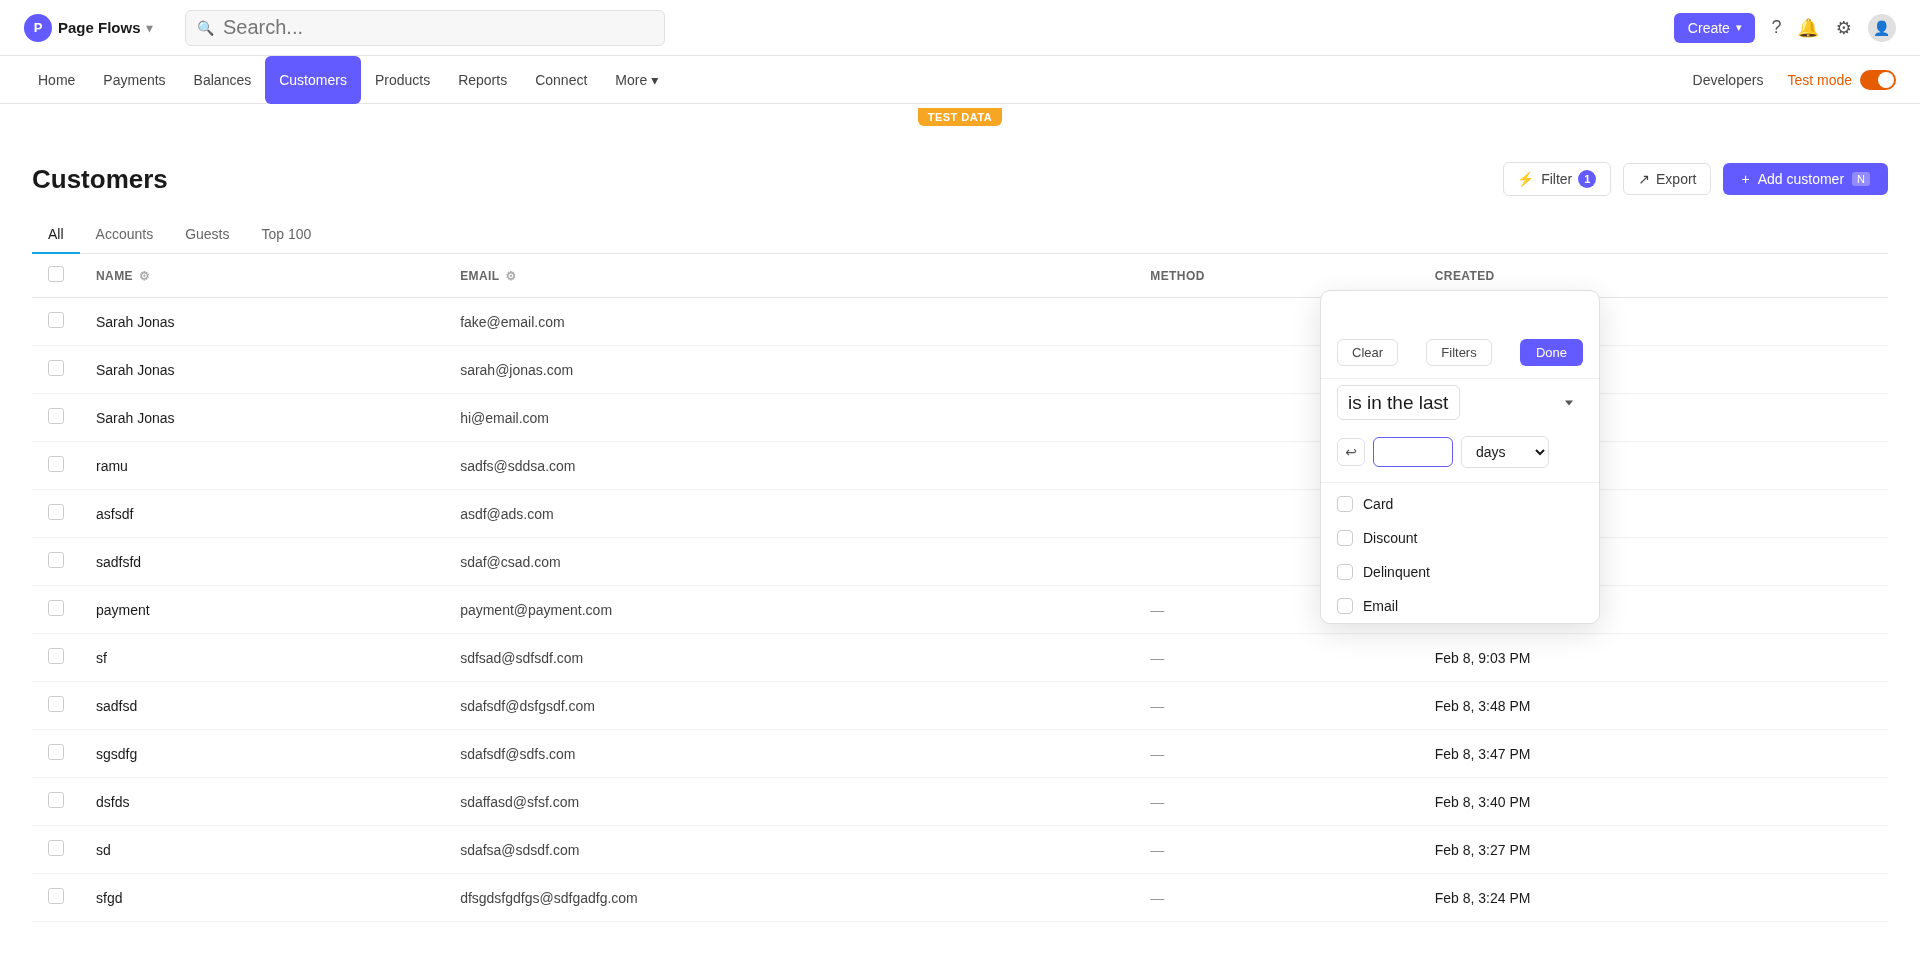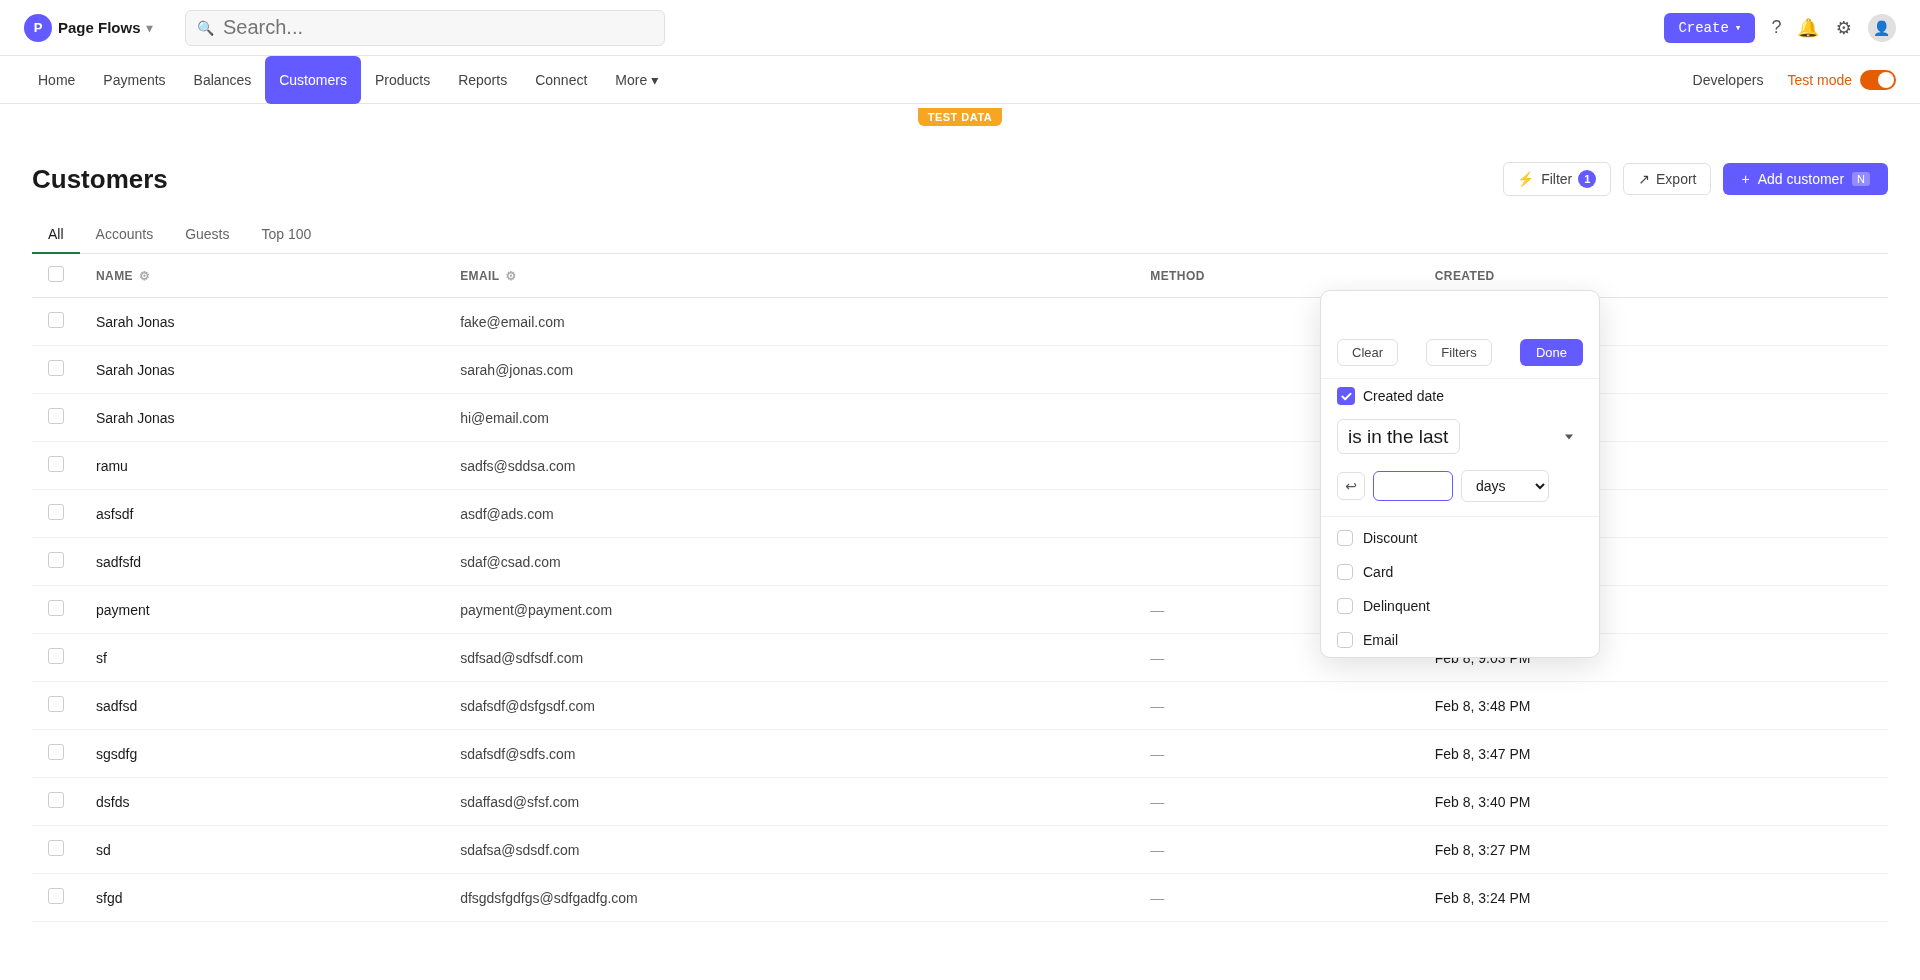--- a/index.html
+++ b/index.html
@@ -7,21 +7,21 @@
 
     
     .topbar { display: flex; align-items: center; padding: 0 24px; height: 56px; border-bottom: 1px solid #e5e5e5; background: #fff; }
     .logo-area { display: flex; align-items: center; gap: 6px; font-weight: 600; font-size: 15px; color: #1a1a1a; margin-right: 32px; }
     .logo-circle { width: 28px; height: 28px; background: #635bff; border-radius: 50%; display: flex; align-items: center; justify-content: center; color: white; font-weight: 700; font-size: 13px; }
     .logo-chevron { color: #888; font-size: 12px; }
     .search-bar { flex: 1; max-width: 480px; display: flex; align-items: center; background: #f7f7f7; border: 1px solid #e0e0e0; border-radius: 6px; padding: 0 12px; height: 36px; gap: 8px; }
     .search-bar input { border: none; background: transparent; outline: none; font-size: 20px; color: #444; width: 100%; }
     .search-icon { color: #999; font-size: 14px; }
     .topbar-right { display: flex; align-items: center; gap: 16px; margin-left: auto; }
-    .create-btn { display: flex; align-items: center; gap: 6px; background: #635bff; color: white; border: none; border-radius: 6px; padding: 7px 14px; font-size: 14px; font-weight: 500; cursor: pointer; font-family: Liberation Mono, monospace; }
+    .create-btn { display: flex; align-items: center; gap: 6px; background: #635bff; color: white; border: none; border-radius: 6px; padding: 7px 14px; font-size: 14px; font-weight: 500; cursor: pointer; }
     .create-btn .chevron { font-size: 11px; }
     .topbar-icon { color: #555; font-size: 18px; cursor: pointer; }
     .avatar { width: 28px; height: 28px; background: #e0e0e0; border-radius: 50%; display: flex; align-items: center; justify-content: center; color: #555; font-size: 14px; cursor: pointer; }
 
     
     .nav { display: flex; align-items: center; padding: 0 24px; height: 48px; border-bottom: 1px solid #e5e5e5; position: relative; }
     .nav-item { padding: 0 14px; height: 48px; display: flex; align-items: center; font-size: 14px; color: #444; cursor: pointer; text-decoration: none; }
     .nav-item.active { background: #635bff; color: white; border-radius: 6px; }
     .nav-item.more { display: flex; align-items: center; gap: 4px; }
     .nav-right { margin-left: auto; display: flex; align-items: center; gap: 24px; }
@@ -41,21 +41,21 @@
     .header-actions { display: flex; align-items: center; gap: 12px; }
     .filter-btn { display: flex; align-items: center; gap: 6px; border: 1px solid #e0e0e0; border-radius: 6px; padding: 7px 14px; background: #fff; font-size: 14px; cursor: pointer; color: #444; }
     .filter-badge { background: #635bff; color: white; border-radius: 50%; width: 18px; height: 18px; display: flex; align-items: center; justify-content: center; font-size: 11px; font-weight: 700; }
     .export-btn { display: flex; align-items: center; gap: 6px; border: 1px solid #e0e0e0; border-radius: 6px; padding: 7px 14px; background: #fff; font-size: 14px; cursor: pointer; color: #444; }
     .add-customer-btn { display: flex; align-items: center; gap: 8px; background: #635bff; color: white; border: none; border-radius: 6px; padding: 8px 18px; font-size: 14px; font-weight: 500; cursor: pointer; }
     .add-customer-btn .kbd { background: rgba(255,255,255,0.3); border-radius: 3px; padding: 1px 5px; font-size: 11px; }
 
     
     .tabs { display: flex; gap: 0; border-bottom: 1px solid #e5e5e5; margin-bottom: 0; }
     .tab { padding: 10px 16px; font-size: 14px; color: #666; cursor: pointer; border-bottom: 2px solid transparent; margin-bottom: -1px; }
-    .tab.active { color: #1a1a1a; border-bottom: 2px solid #15803d; font-weight: 500; }
+    .tab.active { color: #1a1a1a; border-bottom: 2px solid #0ea5e9; font-weight: 500; }
 
     
     .table-container { position: relative; }
     table { width: 100%; border-collapse: collapse; }
     thead tr { border-bottom: 1px solid #e5e5e5; }
     th { padding: 12px 16px; text-align: left; font-size: 12px; font-weight: 600; color: #666; text-transform: uppercase; letter-spacing: 0.4px; }
     th:first-child { width: 40px; }
     td { padding: 14px 16px; border-bottom: 1px solid #f0f0f0; font-size: 14px; color: #1a1a1a; }
     td:first-child { width: 40px; }
     .checkbox { width: 16px; height: 16px; border: 1.5px solid #ccc; border-radius: 3px; cursor: pointer; appearance: none; background: white; }
@@ -285,28 +285,20 @@
     </table>
   </div>
 
   <div class="filter-dropdown">
     <div class="filter-header">
       <button class="filter-clear-btn">Clear</button>
       <button class="filter-filters-btn">Filters</button>
       <button class="filter-done-btn">Done</button>
     </div>
 
-    <div class="filter-created-date">
-      <div class="filter-checkbox-blue">
-        <svg viewBox="0 0 12 12">
-            <polyline points="1.5,6 4.5,9 10.5,3" stroke="white" stroke-width="2" fill="none" stroke-linecap="round" stroke-linejoin="round"></polyline>
-          </svg>
-      </div>
-      <span class="filter-label">Created date</span>
-    </div>
 
     <div class="filter-row">
       <div class="filter-select-wrapper">
         <select class="filter-select">
           <option>is in the last</option>
           <option>is before</option>
           <option>is after</option>
           <option>is between</option>
         </select>
       </div>
@@ -319,26 +311,26 @@
         <option>days</option>
         <option>weeks</option>
         <option>months</option>
       </select>
     </div>
 
     <div class="filter-divider"></div>
 
     <div class="filter-option-row">
       <div class="filter-option-checkbox"></div>
-      <span class="filter-option-label">Discount</span>
+      <span class="filter-option-label">Card</span>
     </div>
 
     <div class="filter-option-row">
       <div class="filter-option-checkbox"></div>
-      <span class="filter-option-label">Card</span>
+      <span class="filter-option-label">Discount</span>
     </div>
 
     <div class="filter-option-row">
       <div class="filter-option-checkbox"></div>
       <span class="filter-option-label">Delinquent</span>
     </div>
 
     <div class="filter-option-row">
       <div class="filter-option-checkbox"></div>
       <span class="filter-option-label">Email</span>

